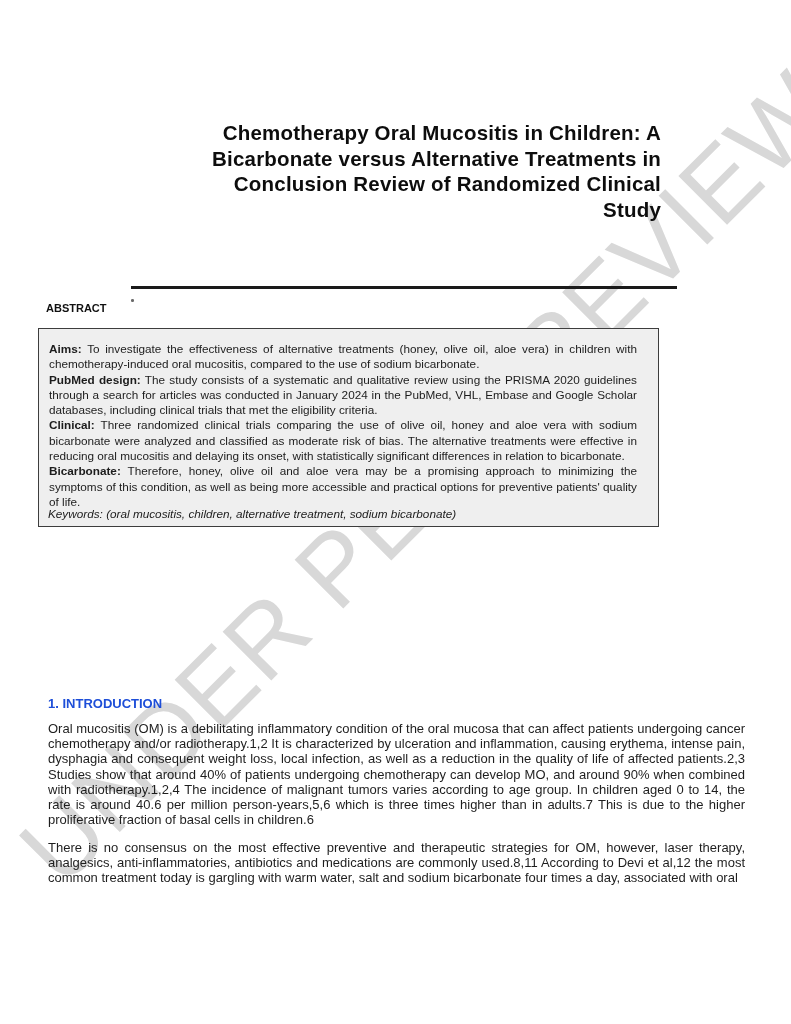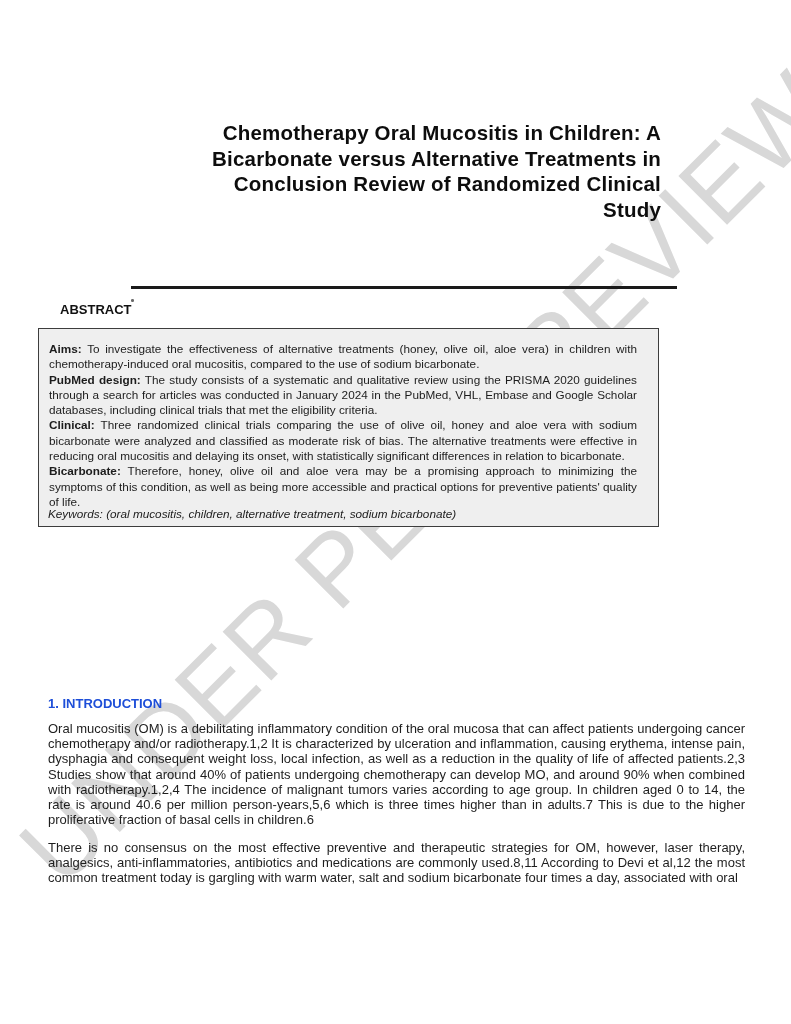--- a/index.html
+++ b/index.html
@@ -54,23 +54,23 @@
     position: absolute;
     left: 131px;
     top: 299px;
     width: 2.5px;
     height: 2.5px;
     background: #6a6a6a;
     border-radius: 50%;
   }
   .abstract-heading {
     position: absolute;
-    left: 60px;
+    left: 46px;
     top: 302px;
-    font-size: 13px;
+    font-size: 11px;
     font-weight: bold;
     color: #111;
   }
   .abstract-box {
     position: absolute;
     left: 38px;
     top: 328px;
     width: 621px;
     height: 199px;
     box-sizing: border-box;

